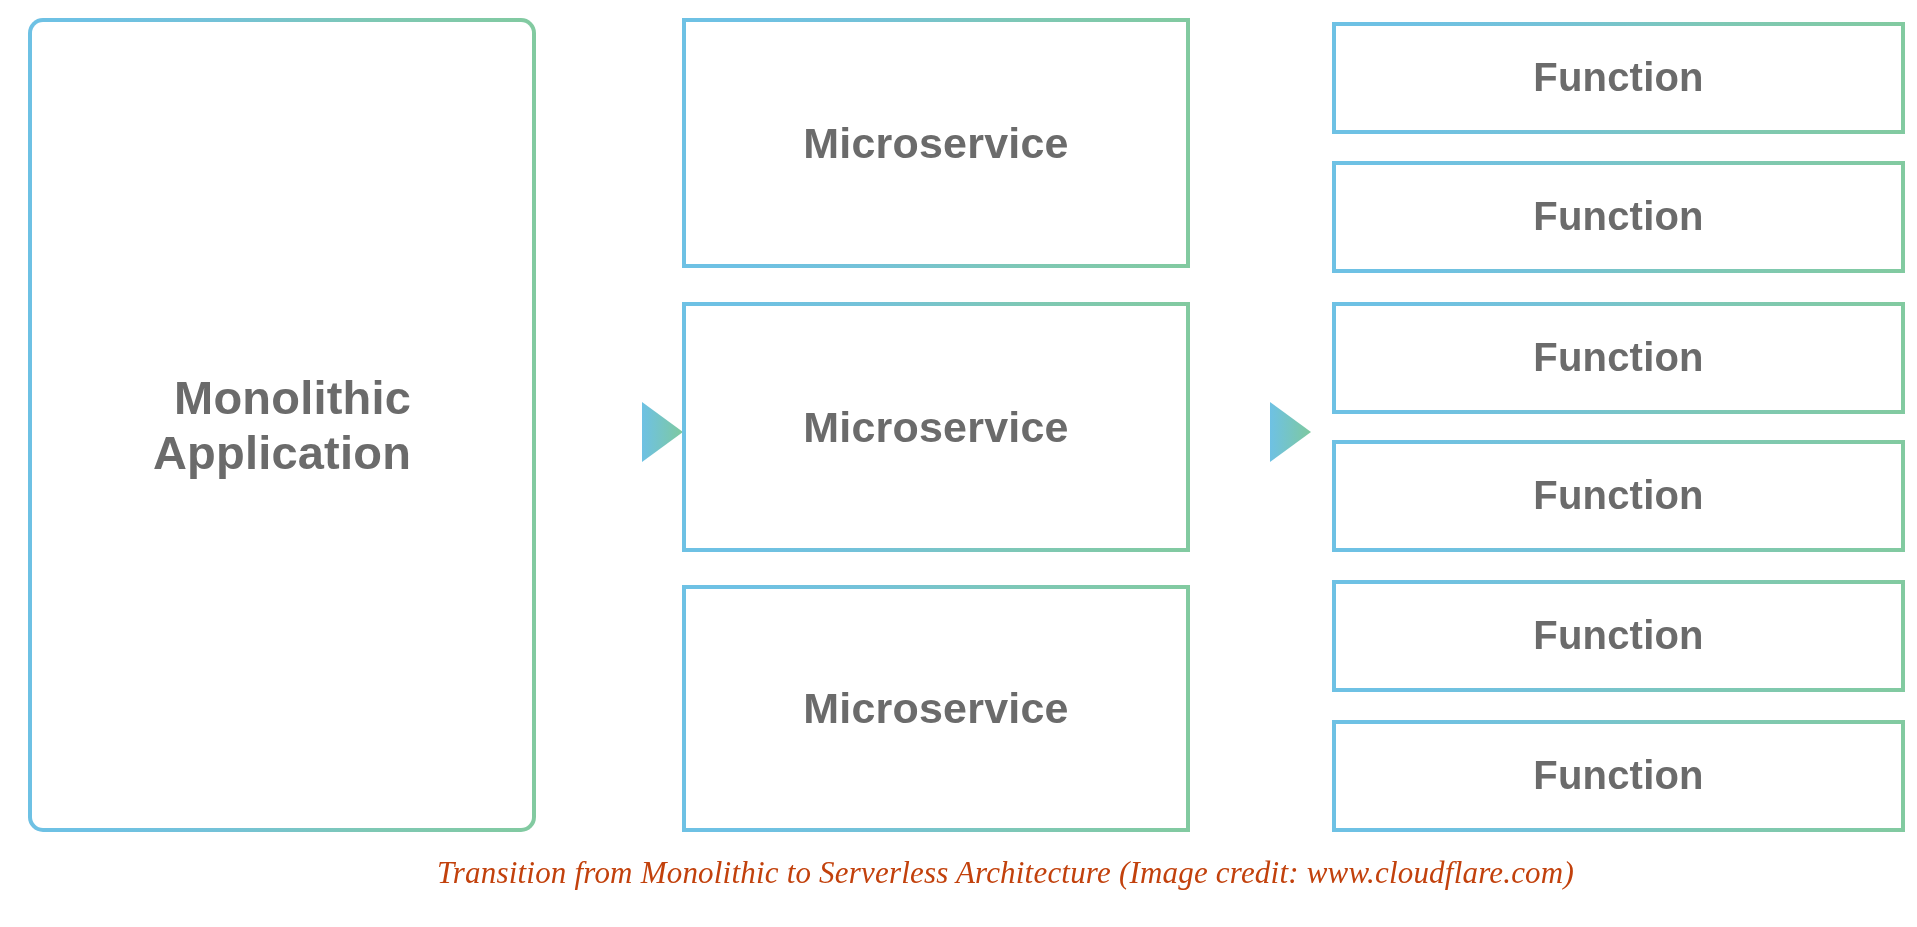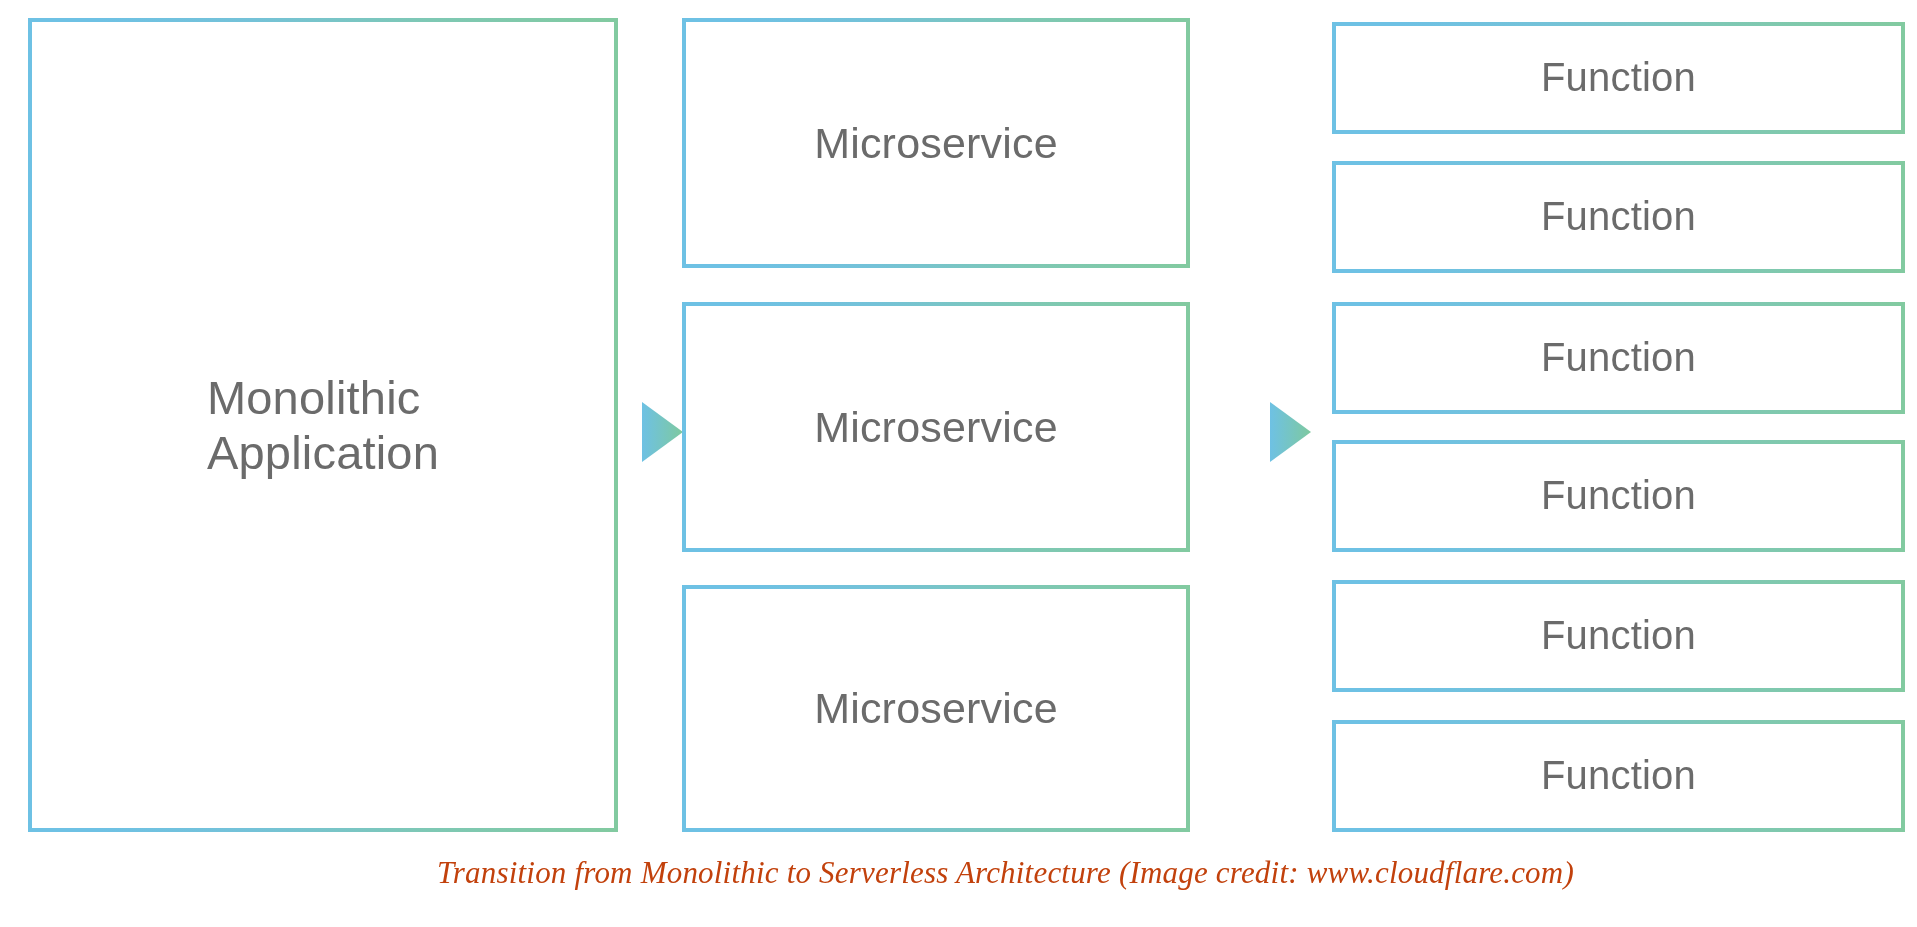--- a/index.html
+++ b/index.html
@@ -33,33 +33,34 @@
     background-origin: border-box;
     background-clip: content-box, border-box;
     border: 4px solid transparent;
     display: flex;
     align-items: center;
     justify-content: center;
   }
 
   .gbox .label {
     color: #6b6b6b;
-    font-weight: 400;
+    font-weight: 700;
     letter-spacing: 0.2px;
-    text-align: left;
+    text-align: right;
     line-height: 1.18;
     white-space: pre-line;
   }
 
   
   #monolith-box {
     left: 28px;
     top: 18px;
-    width: 590px;
+    width: 508px;
     height: 814px;
+    border-radius: 15px;
   }
   #monolith-box .label {
     font-size: 47px;
   }
 
   
   .microservice-box {
     left: 682px;
     width: 508px;
   }

